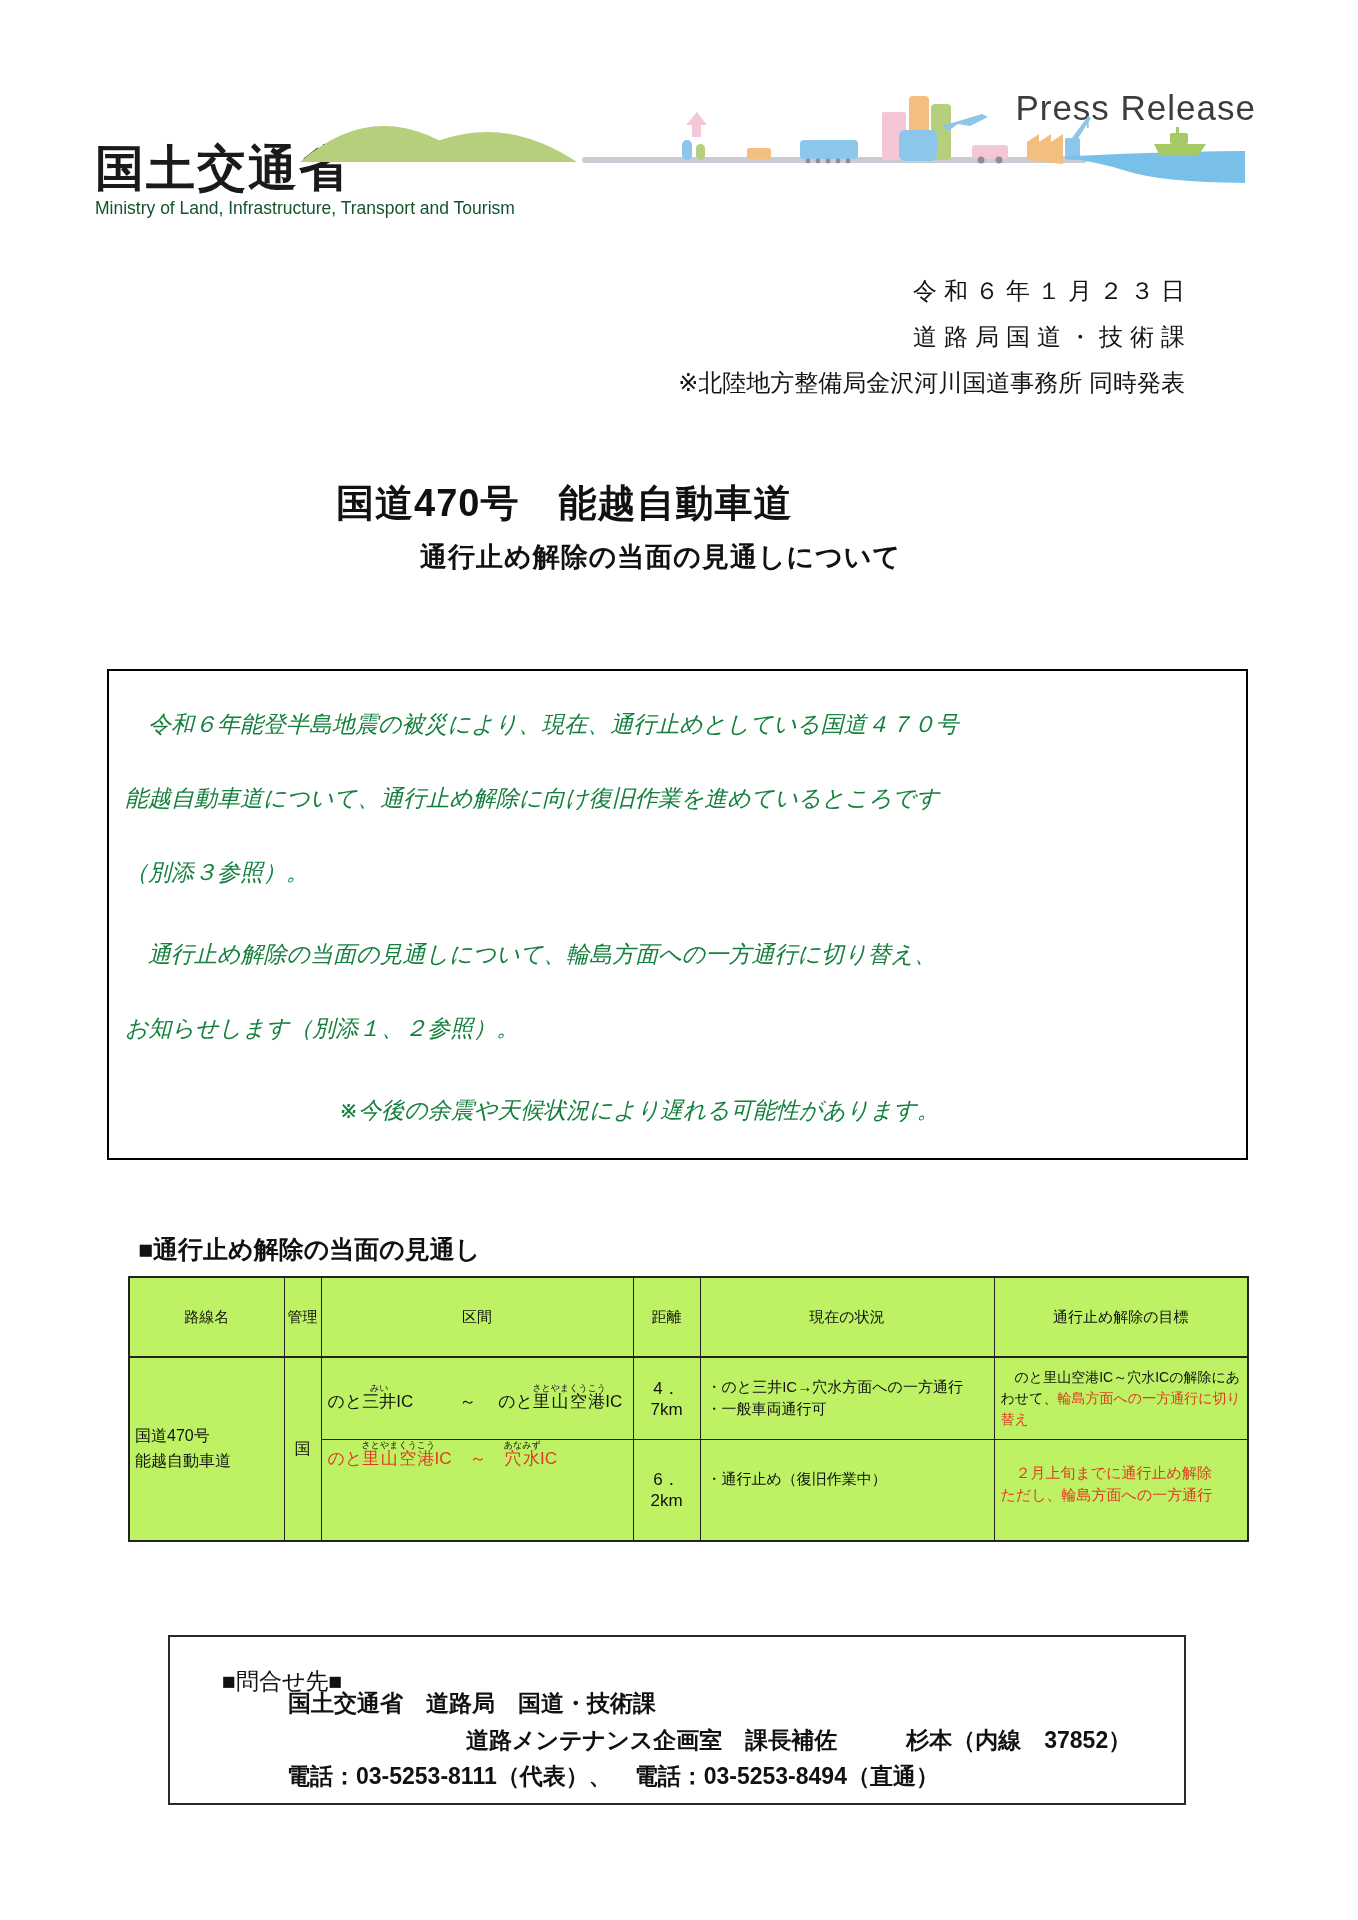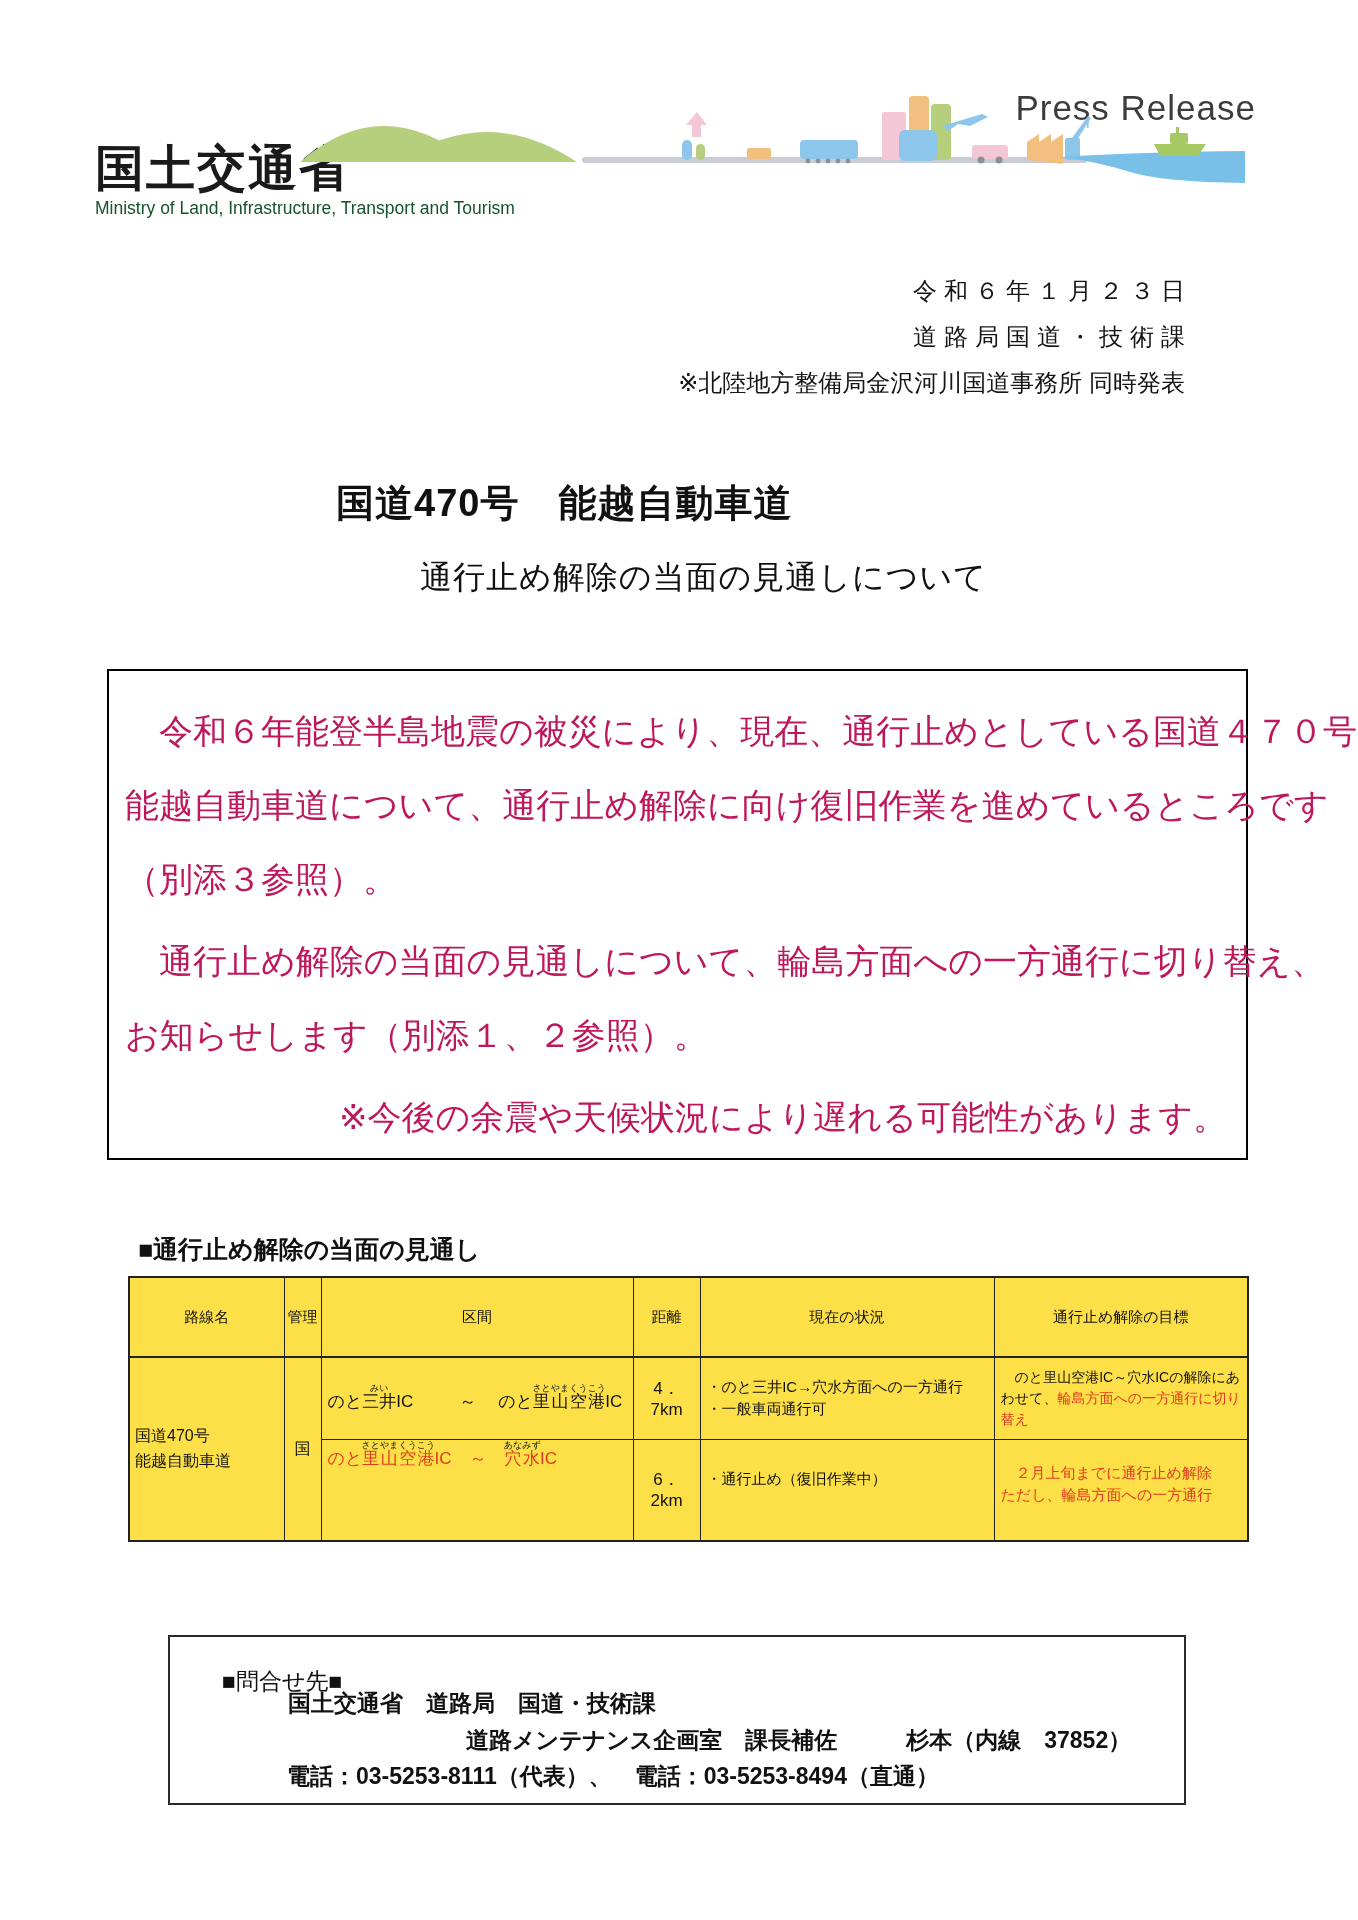--- a/index.html
+++ b/index.html
@@ -36,44 +36,44 @@
     text-align: right; font-size: 24px; line-height: 46px; color: #151515;
   }
   .meta-spaced { letter-spacing: 7px; margin-right: -7px; }
 
   
   .title1 {
     position: absolute; left: 336px; top: 478px;
     font-size: 38px; font-weight: bold; letter-spacing: 1px;
   }
   .title2 {
-    position: absolute; left: 420px; top: 556px;
-    font-size: 32px; font-weight: normal; letter-spacing: 1px;
+    position: absolute; left: 420px; top: 539px;
+    font-size: 27px; font-weight: bold; letter-spacing: 1px;
   }
 
   
   .summary-box {
     position: absolute; left: 107px; top: 669px;
     width: 1141px; height: 491px;
     border: 2px solid #000; background: #fff;
   }
-  .s-line { position: absolute; left: 16px; font-size: 34px; white-space: pre; color: #be185d; }
+  .s-line { position: absolute; left: 16px; font-size: 23px; white-space: pre; color: #15803d; font-style: italic; }
   .s1 { top: 38px; }  .s2 { top: 112px; } .s3 { top: 186px; }
   .s4 { top: 268px; } .s5 { top: 342px; } .s6 { top: 424px; left: 230px; }
 
   
   .tbl-heading {
     position: absolute; left: 138px; top: 1233px;
     font-size: 25px; font-weight: bold;
   }
   table.forecast {
     position: absolute; left: 128px; top: 1276px;
     width: 1119px; table-layout: fixed;
     border-collapse: collapse; border: 2px solid #222;
-    background: #fde047;
+    background: #bef264;
   }
   table.forecast th, table.forecast td {
     border: 1px solid #222; overflow: hidden;
   }
   table.forecast th {
     font-size: 15px; font-weight: normal; text-align: center; vertical-align: middle;
     height: 80px; padding: 0;
   }
   tr.hrow th { border-bottom: 2px solid #222; }
   tr.r1 { height: 82px; }

